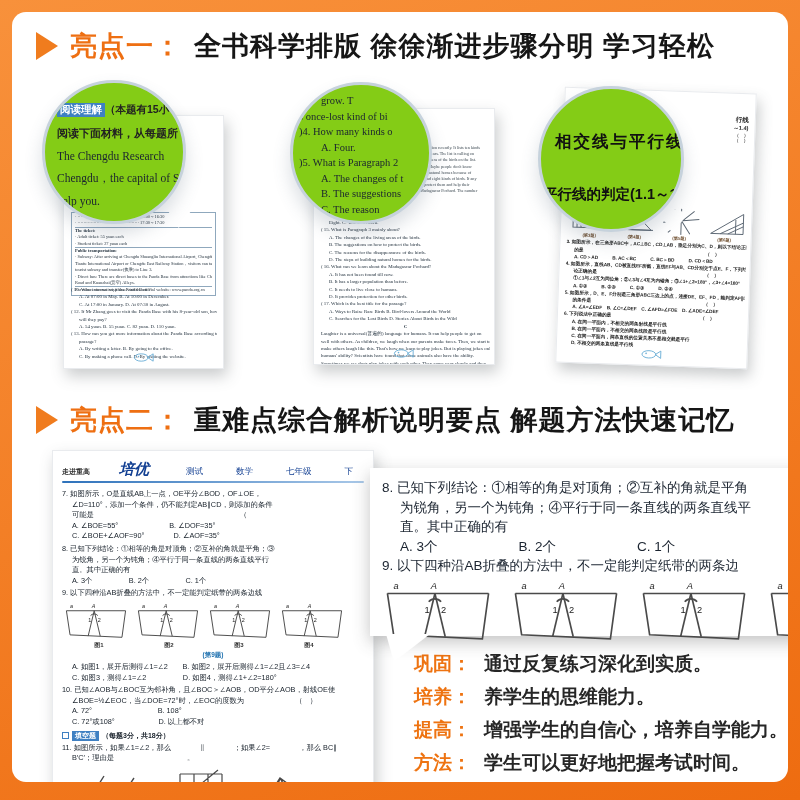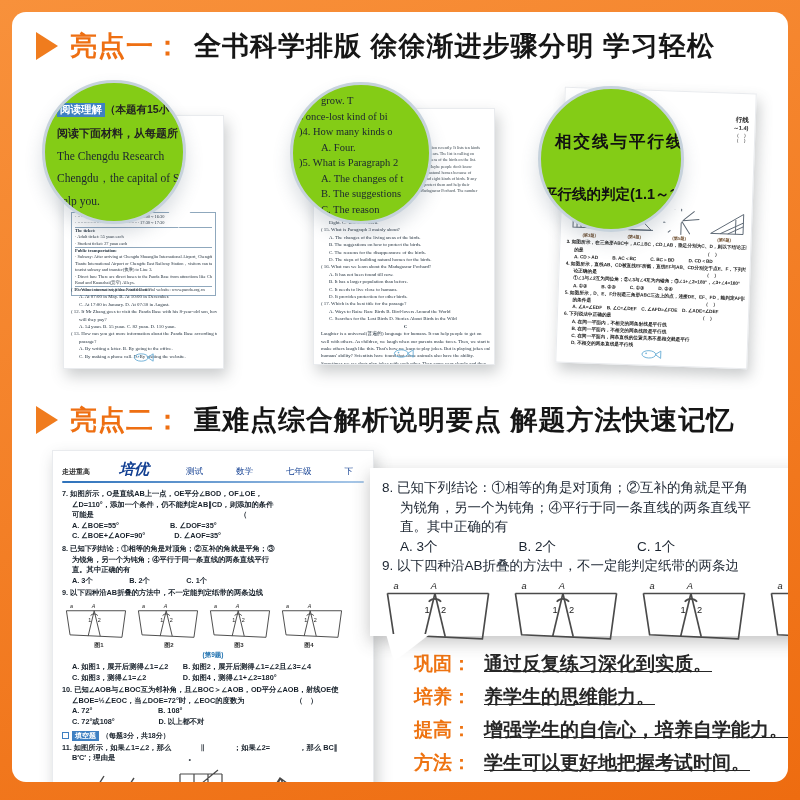--- a/index.html
+++ b/index.html
@@ -54,21 +54,21 @@
   .lens3-t{position:absolute;left:14px;top:42px;font-size:16.5px;font-weight:900;color:#111;letter-spacing:2px;white-space:nowrap;}
   .lens3-s{position:absolute;left:2px;top:96px;font-size:14.5px;font-weight:900;color:#111;white-space:nowrap;}
 
   
   .mainpage{position:absolute;left:40px;top:438px;width:322px;height:360px;padding:9px 9px 0 9px;box-sizing:border-box;}
   .mp-head{display:flex;align-items:baseline;gap:25px;}
   .series{font-size:7px;font-weight:800;color:#333;}
   .brand{font-size:15px;font-weight:900;font-style:italic;color:#123f92;margin:0 4px;}
   .mp-head .hi{font-size:8.5px;font-weight:400;color:#123f92;margin-left:8px;}
   .head-rule{height:2px;background:linear-gradient(90deg,#2e72bb,#a9c8e8);border-radius:2px;margin:2px 0 6px 0;}
-  .m-line{font-size:7.3px;line-height:10.6px;color:#17202a;font-weight:700;white-space:nowrap;overflow:hidden;display:block;}
+  .m-line{font-size:7.3px;line-height:10.6px;color:#17202a;font-weight:400;white-space:nowrap;overflow:hidden;display:block;}
   .m-line.ind{padding-left:10px;}
   .qblock{margin-bottom:2px;}
   .fold-svg{width:64px;height:40px;}
   .foldcaps{display:flex;margin:0 0 1px 2px;}
   .foldcaps span{width:70px;text-align:center;font-size:6px;font-weight:700;color:#333;}
   .foldnote{text-align:center;font-size:6.5px;font-weight:800;color:#1b6fae;margin-bottom:2px;}
   .fillrow{display:flex;align-items:center;gap:3px;margin:3px 0 2px 0;}
   .fillsq{width:7px;height:7px;border:1.5px solid #3f80c2;box-sizing:border-box;}
   .filltag{background:#3f80c2;color:#fff;font-size:7px;font-weight:800;padding:0 3px;}
   .fillmeta{font-size:7px;font-weight:700;color:#17202a;}
@@ -79,21 +79,21 @@
   .c-line{font-size:13.5px;line-height:19.5px;font-weight:400;color:#1b2430;white-space:nowrap;overflow:hidden;display:block;}
   .c-line.ind{padding-left:18px;}
   .c-figs{display:flex;gap:16px;margin-top:3px;overflow:hidden;}
   .cfold{width:112px;height:64px;flex:0 0 auto;}
   .c-tail{position:absolute;left:16px;bottom:-26px;width:44px;height:28px;background:#fff;clip-path:polygon(0 0,100% 0,18% 100%);filter:drop-shadow(0 3px 2px rgba(0,0,0,.22));}
 
   
   .benefits{position:absolute;left:402px;top:638px;width:378px;}
   .ben-row{display:flex;margin-bottom:5px;}
   .ben-label{font-size:19px;line-height:28px;font-weight:700;color:#ee7311;margin-right:13px;white-space:nowrap;}
-  .ben-text{font-size:19px;line-height:28px;font-weight:600;color:#262626;white-space:nowrap;text-decoration:underline;}
+  .ben-text{font-size:19px;line-height:28px;font-weight:600;color:#262626;white-space:nowrap;}
 
   svg text{stroke:none;fill:#333;}
   .fl{font-size:9px;fill:#222;}
 </style>
 </head>
 <body>
 
 <svg width="0" height="0" style="position:absolute" aria-hidden="true">
 <defs>
   <g id="fold" stroke="#4a4a4a" fill="none" stroke-width="1.6">

